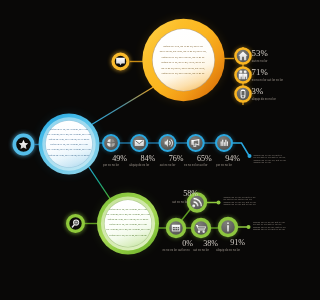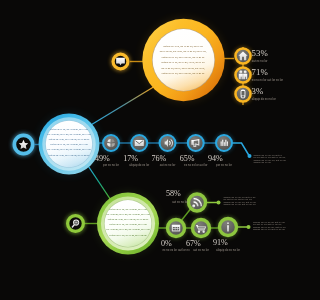--- a/index.html
+++ b/index.html
@@ -2,21 +2,21 @@
 <html><head>
 <meta charset="utf-8">
 <style>
   html,body{margin:0;padding:0;width:300px;height:300px;overflow:hidden;background:#090807;}
   body{font-family:"Liberation Sans",sans-serif;-webkit-font-smoothing:antialiased;}
   #stage{position:relative;width:300px;height:300px;background:#090807;}
   #svgroot{position:absolute;left:0;top:0;width:300px;height:300px;}
   .ttl{position:absolute;left:15px;top:20.5px;font-family:"Liberation Serif",serif;
     font-size:7.2px;font-weight:700;letter-spacing:-0.28px;color:#efeae3;white-space:nowrap;}
   .bodytext{position:absolute;text-align:center;line-height:1.42;white-space:pre-line;}
-  .pct{position:absolute;text-align:left;white-space:nowrap;font-weight:700;}
+  .pct{position:absolute;text-align:right;white-space:nowrap;font-weight:700;}
   .plabel{position:absolute;text-align:center;white-space:nowrap;}
   .side{position:absolute;white-space:pre-line;}
 </style>
 </head>
 <body>
 
 <div id="stage">
   <svg id="svgroot" viewBox="0 0 300 300">
     <defs>
 
@@ -293,33 +293,33 @@
 aut ex no lor, aut ex no, aut ex no lor, aut ex lor
 aliquip do ex lor, aut ex no, aut ex no lor</div>
       <div class="pct" style="left: 251.6px; top: 48.4px; width: 40px;;font-size:8.8px;color:#d5cfc8;text-align:left;font-family:&quot;Liberation Serif&quot;,serif;font-weight:400;">53%</div>
       <div class="plabel" style="left: 251.8px; top: 58.6px; width: 46px;;font-size:2.85px;color:#9a9289;text-align:left;">aut ex no lor</div>
       <div class="pct" style="left: 251.6px; top: 67.4px; width: 40px;;font-size:8.8px;color:#d5cfc8;text-align:left;font-family:&quot;Liberation Serif&quot;,serif;font-weight:400;">71%</div>
       <div class="plabel" style="left: 251.8px; top: 77.6px; width: 46px;;font-size:2.85px;color:#9a9289;text-align:left;">ex no ex lor aut lor ex lor</div>
       <div class="pct" style="left: 251.6px; top: 86.4px; width: 40px;;font-size:8.8px;color:#d5cfc8;text-align:left;font-family:&quot;Liberation Serif&quot;,serif;font-weight:400;">3%</div>
       <div class="plabel" style="left: 251.8px; top: 96.6px; width: 46px;;font-size:2.85px;color:#9a9289;text-align:left;">aliquip do ex no lor</div>
       <div class="pct" style="left: 95px; top: 154.4px; width: 32px;;font-size:8.1px;color:#d4cec7;font-family:&quot;Liberation Serif&quot;,serif;font-weight:400;">49%</div>
       <div class="plabel" style="left: 93px; top: 163.2px; width: 36px;;font-size:2.85px;color:#9a9289;">por ex no lor</div>
-      <div class="pct" style="left: 123.25px; top: 154.4px; width: 32px;;font-size:8.1px;color:#d4cec7;font-family:&quot;Liberation Serif&quot;,serif;font-weight:400;">17%</div>
+      <div class="pct" style="left: 123.25px; top: 154.4px; width: 32px;;font-size:8.1px;color:#d4cec7;font-family:&quot;Liberation Serif&quot;,serif;font-weight:400;">84%</div>
       <div class="plabel" style="left: 121.25px; top: 163.2px; width: 36px;;font-size:2.85px;color:#9a9289;">aliquip do ex lor</div>
       <div class="pct" style="left: 151.5px; top: 154.4px; width: 32px;;font-size:8.1px;color:#d4cec7;font-family:&quot;Liberation Serif&quot;,serif;font-weight:400;">76%</div>
       <div class="plabel" style="left: 149.5px; top: 163.2px; width: 36px;;font-size:2.85px;color:#9a9289;">aut ex no lor</div>
       <div class="pct" style="left: 179.75px; top: 154.4px; width: 32px;;font-size:8.1px;color:#d4cec7;font-family:&quot;Liberation Serif&quot;,serif;font-weight:400;">65%</div>
       <div class="plabel" style="left: 177.75px; top: 163.2px; width: 36px;;font-size:2.85px;color:#9a9289;">ex no ex lor aut lor</div>
       <div class="pct" style="left: 208px; top: 154.4px; width: 32px;;font-size:8.1px;color:#d4cec7;font-family:&quot;Liberation Serif&quot;,serif;font-weight:400;">94%</div>
       <div class="plabel" style="left: 206px; top: 163.2px; width: 36px;;font-size:2.85px;color:#9a9289;">por ex no lor</div>
       <div class="pct" style="left: 166px; top: 189.4px; width: 32px;;font-size:8.1px;color:#d4cec7;font-family:&quot;Liberation Serif&quot;,serif;font-weight:400;">58%</div>
       <div class="plabel" style="left: 162px; top: 199.6px; width: 36px;;font-size:2.85px;color:#9a9289;">aut ex no lor</div>
       <div class="pct" style="left: 161px; top: 238.6px; width: 32px;;font-size:8.1px;color:#d4cec7;font-family:&quot;Liberation Serif&quot;,serif;font-weight:400;">0%</div>
       <div class="plabel" style="left: 158px; top: 248.4px; width: 36px;;font-size:2.85px;color:#9a9289;">ex no ex lor aut lor ex</div>
-      <div class="pct" style="left: 186px; top: 238.6px; width: 32px;;font-size:8.1px;color:#d4cec7;font-family:&quot;Liberation Serif&quot;,serif;font-weight:400;">67%</div>
+      <div class="pct" style="left: 186px; top: 238.6px; width: 32px;;font-size:8.1px;color:#d4cec7;font-family:&quot;Liberation Serif&quot;,serif;font-weight:400;">38%</div>
       <div class="plabel" style="left: 183px; top: 248.4px; width: 36px;;font-size:2.85px;color:#9a9289;">aut ex no lor</div>
       <div class="pct" style="left: 213px; top: 237.8px; width: 32px;;font-size:8.1px;color:#d4cec7;font-family:&quot;Liberation Serif&quot;,serif;font-weight:400;">91%</div>
       <div class="plabel" style="left: 210px; top: 247.6px; width: 36px;;font-size:2.85px;color:#9a9289;">aliquip do ex no lor</div>
       <div class="side" style="left: 253.5px; top: 154.6px; width: 40px;;font-size:2.5px;color:#8f877f;line-height:1.0;">aliquip do ex no lor aut ex
 no lor aut ex lor aut ex no lor,
 aliquip do ex no lor, aut ex lor
 aliquip do ex lor</div>
       <div class="side" style="left: 223.5px; top: 196.6px; width: 48px;;font-size:2.5px;color:#8f877f;line-height:1.0;">aliquip do ex no lor aut ex no
 lor aut ex lor aut ex no lor,
 aliquip do ex no lor, aut ex lor

